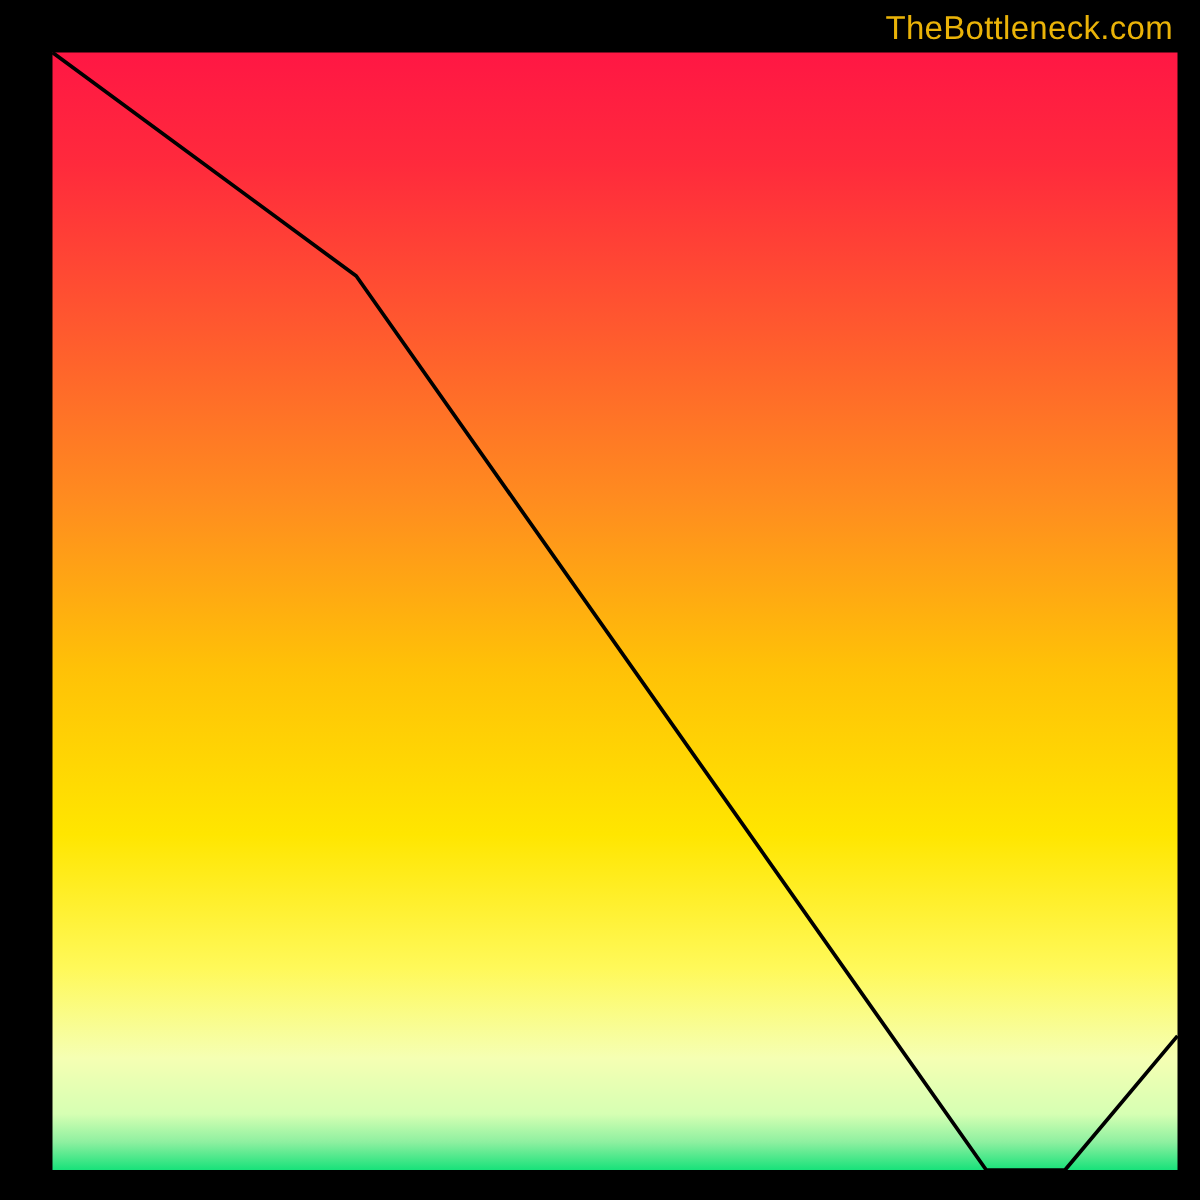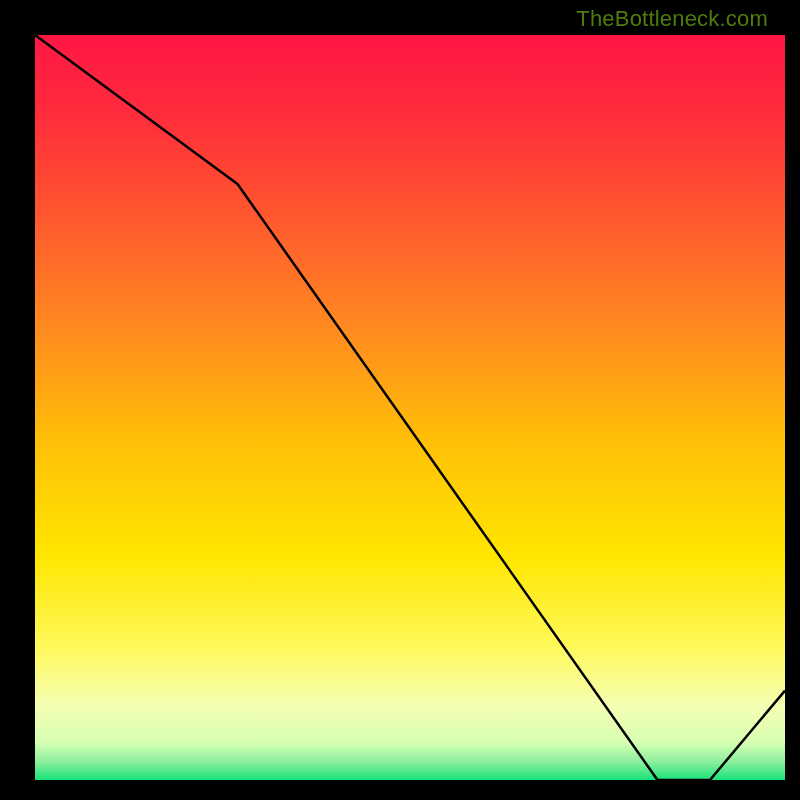--- a/index.html
+++ b/index.html
@@ -7,22 +7,22 @@
     width: 800px;
     height: 800px;
     background: #000;
     font-family: Arial, Helvetica, sans-serif;
     position: relative;
     overflow: hidden;
   }
   .watermark {
     position: absolute;
     top: 6px;
-    right: 32px;
-    color: #4d7c0f;
+    right: 18px;
+    color: #eab308;
     font-size: 22px;
     font-weight: 500;
     letter-spacing: 0.2px;
     z-index: 5;
   }
   .chart-wrap {
     position: absolute;
     left: 0; top: 0;
     width: 800px; height: 800px;
   }

